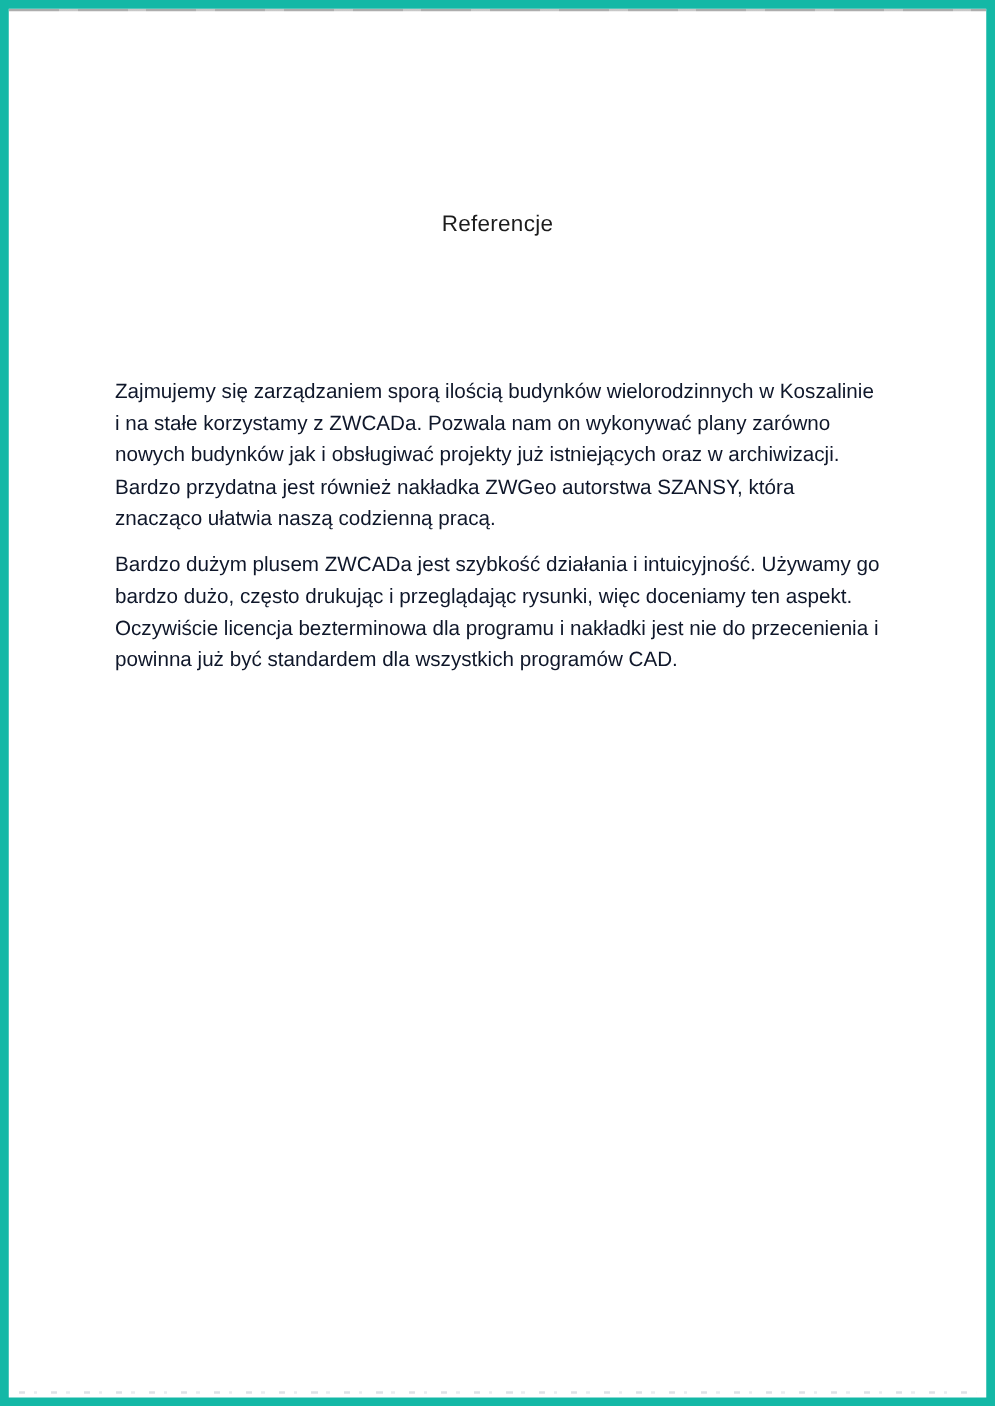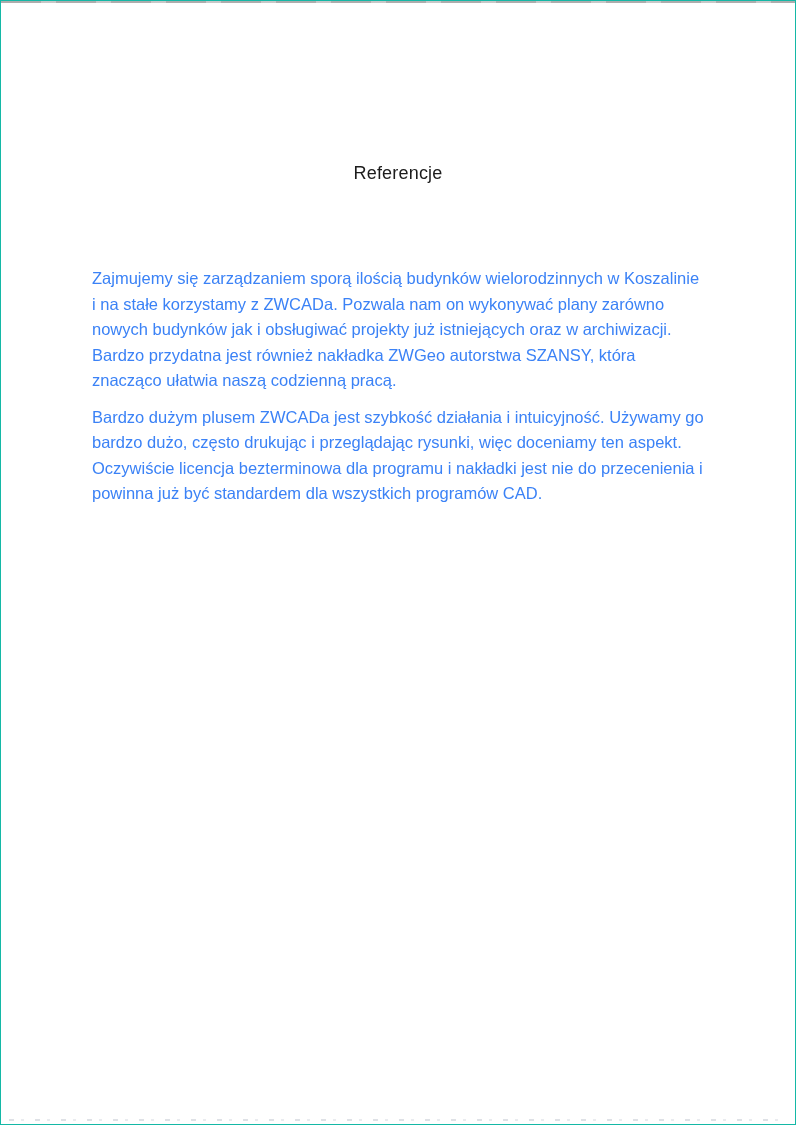--- a/index.html
+++ b/index.html
@@ -10,39 +10,39 @@
   body {
     font-family: "Liberation Sans", sans-serif;
     -webkit-font-smoothing: antialiased;
   }
   .page {
     position: relative;
     width: 796px;
     height: 1125px;
     box-sizing: border-box;
     background: #ffffff;
-    border: 1px solid #14b8a6;
+    border: 7px solid #14b8a6;
     overflow: hidden;
   }
   .doc-title {
     margin: 161px 0 0 0;
     padding: 0;
     text-align: center;
     font-size: 18px;
     font-weight: 400;
     letter-spacing: 0.2px;
     color: #1c1c1c;
     line-height: 22px;
   }
   .doc-body {
-    margin: 82px auto 0 auto;
+    margin: 111px auto 0 auto;
     width: 612px;
     font-size: 16.5px;
     line-height: 25.5px;
-    color: #3b82f6;
+    color: #0f172a;
     text-align: left;
   }
   .doc-body p {
     margin: 0 0 11px 0;
     padding: 0;
   }
   
   .scan-noise-bottom {
     position: absolute;
     left: 8px;

